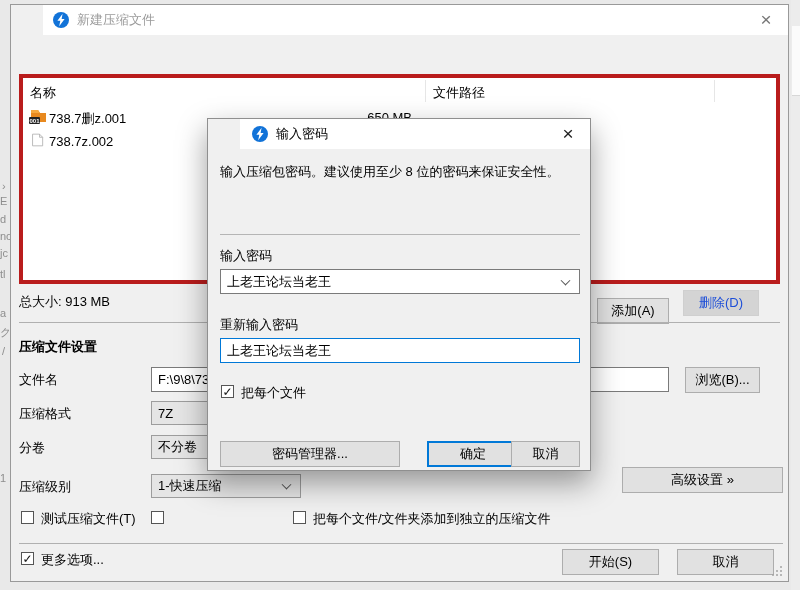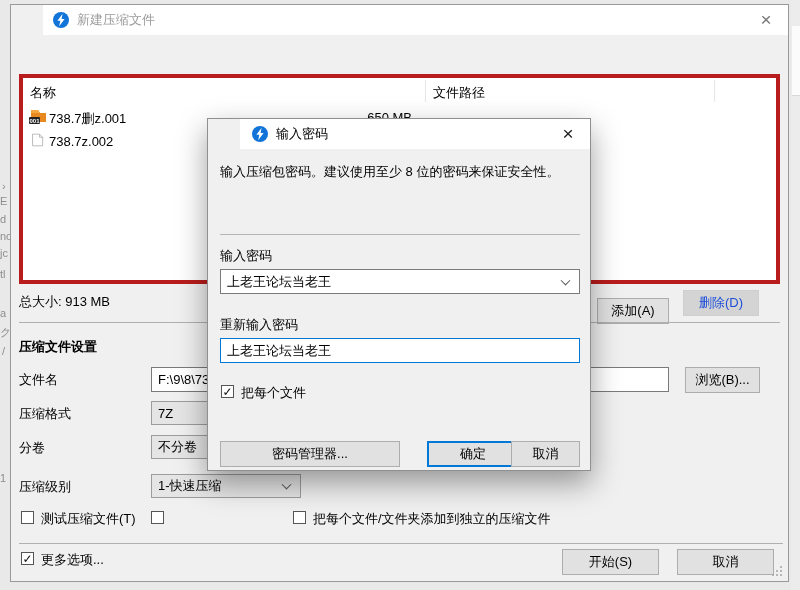--- a/index.html
+++ b/index.html
@@ -127,20 +127,21 @@
     <div class="combo-gray" style="left:140px;top:430px;width:150px;height:24px;">
       <span>不分卷</span>
       <i class="chev"></i>
     </div>
 
     <span class="abs" style="left:8px;top:473px;">压缩级别</span>
     <div class="combo-gray" style="left:140px;top:469px;width:150px;height:24px;">
       <span>1-快速压缩</span>
       <i class="chev"></i>
     </div>
+    <div class="btn" style="left:611px;top:462px;width:161px;height:26px;">高级设置 »</div>
 
     <span class="cb" style="left:10px;top:506px;"></span>
     <span class="cb-label" style="left:30px;top:505px;">测试压缩文件(T)</span>
     <span class="cb" style="left:140px;top:506px;"></span>
     <span class="cb" style="left:282px;top:506px;"></span>
     <span class="cb-label" style="left:302px;top:505px;">把每个文件/文件夹添加到独立的压缩文件</span>
 
     <div class="sep" style="left:8px;top:538px;width:764px;"></div>
 
     <span class="cb" style="left:10px;top:547px;">✓</span>

